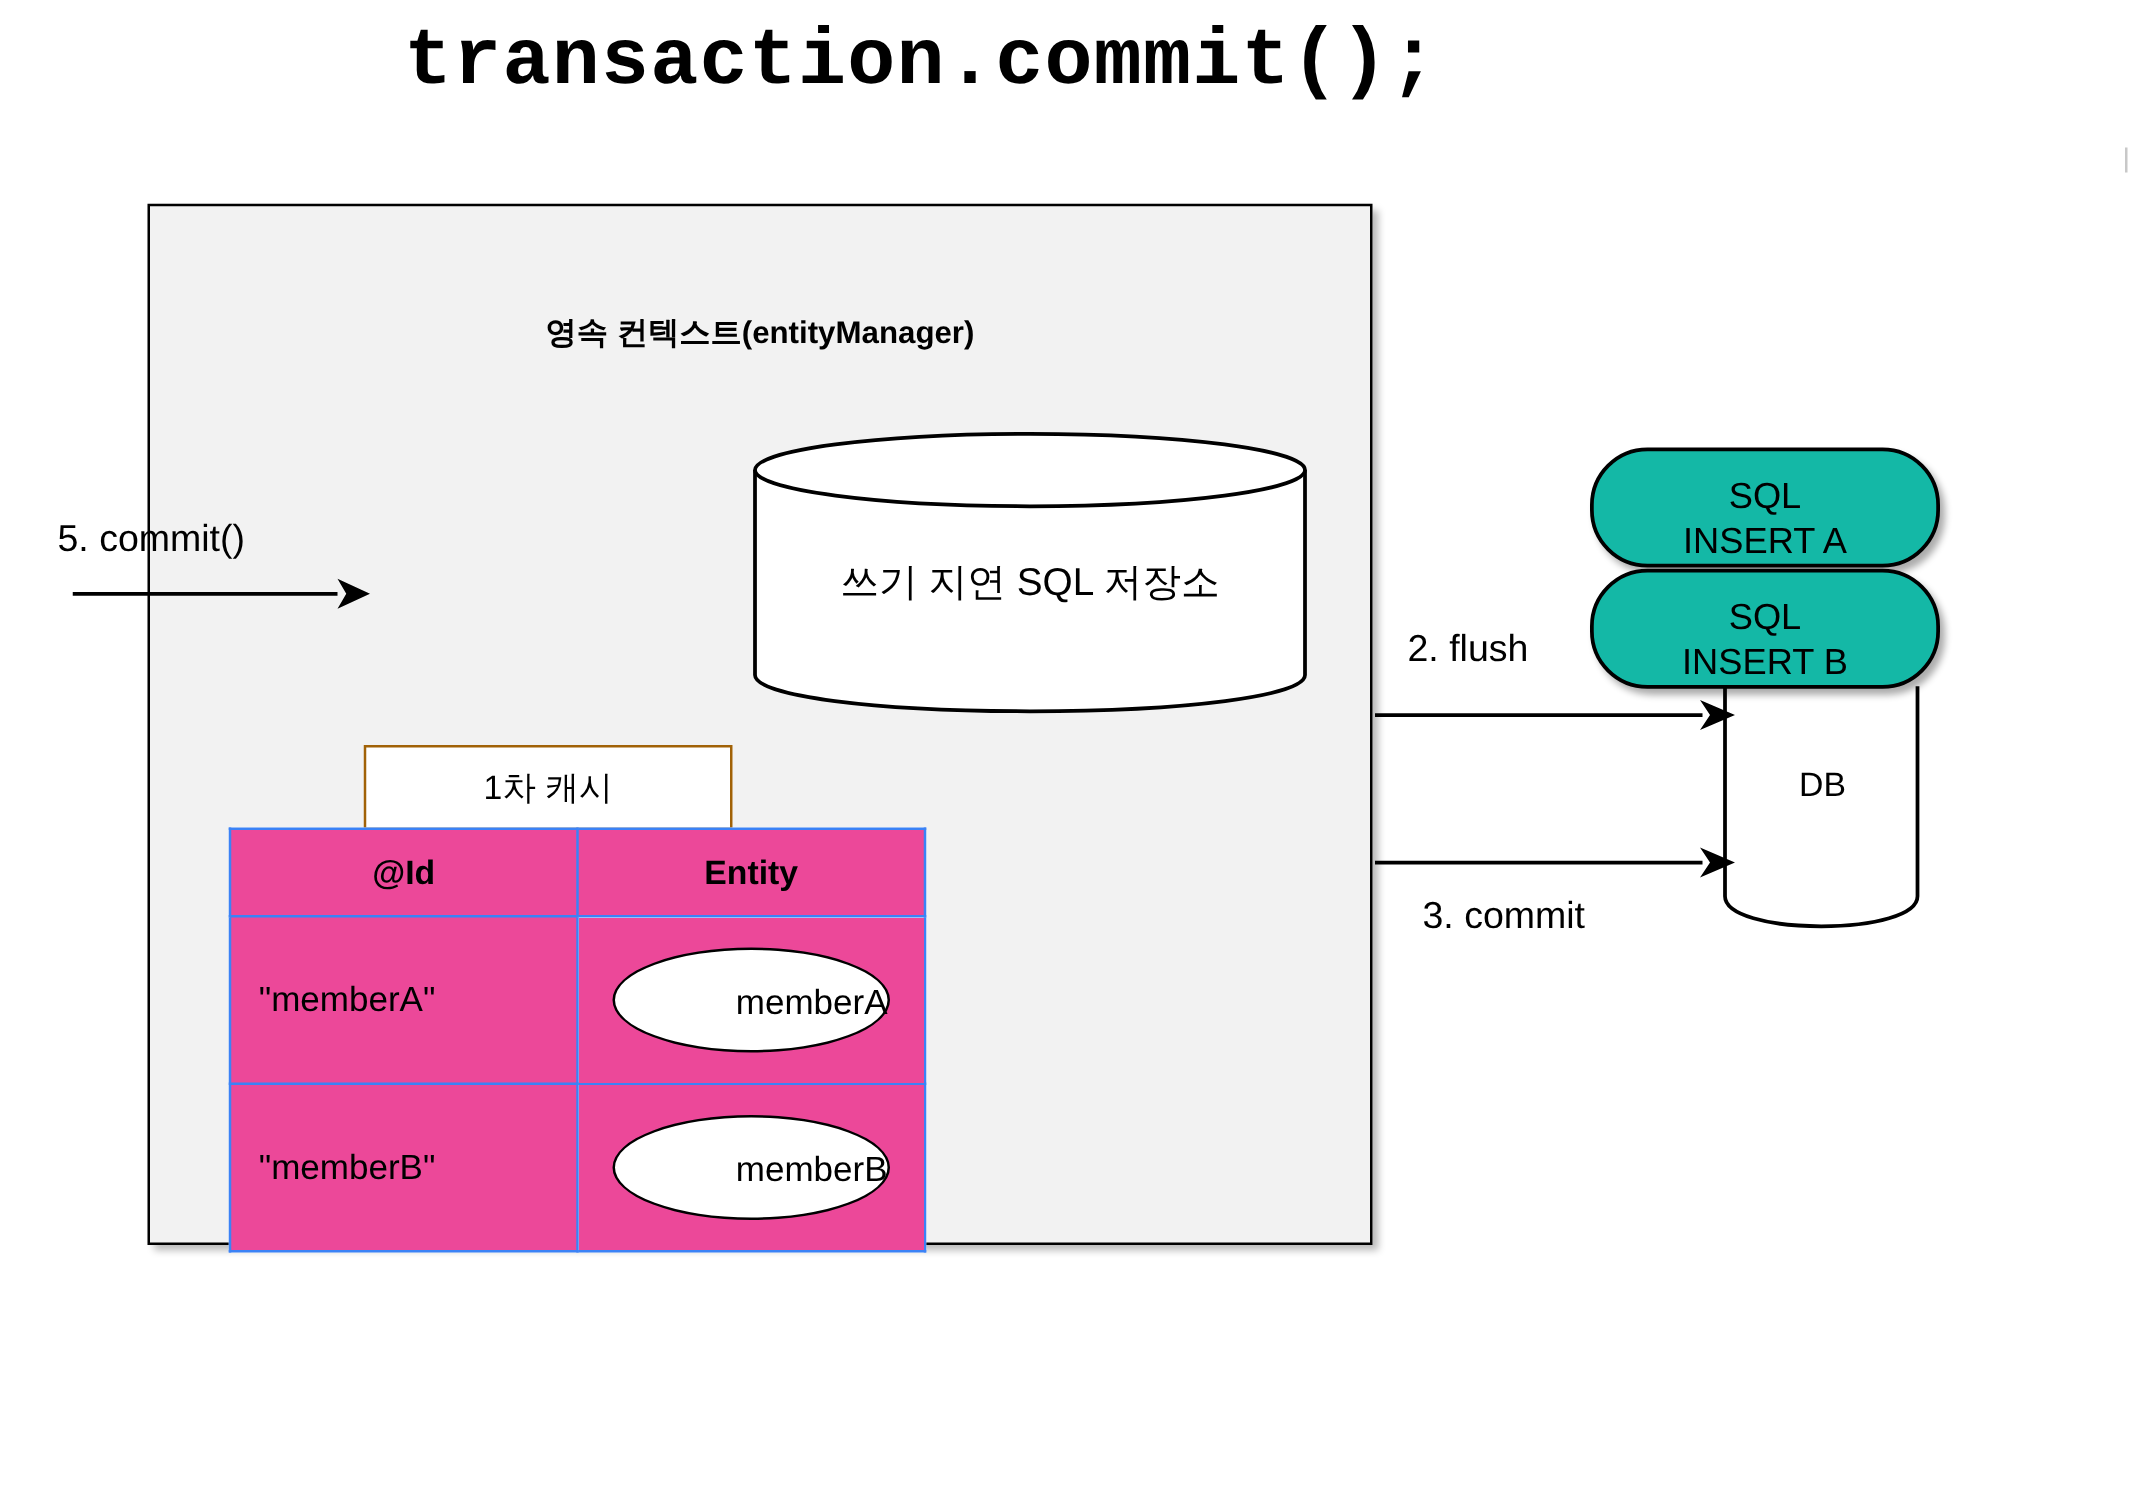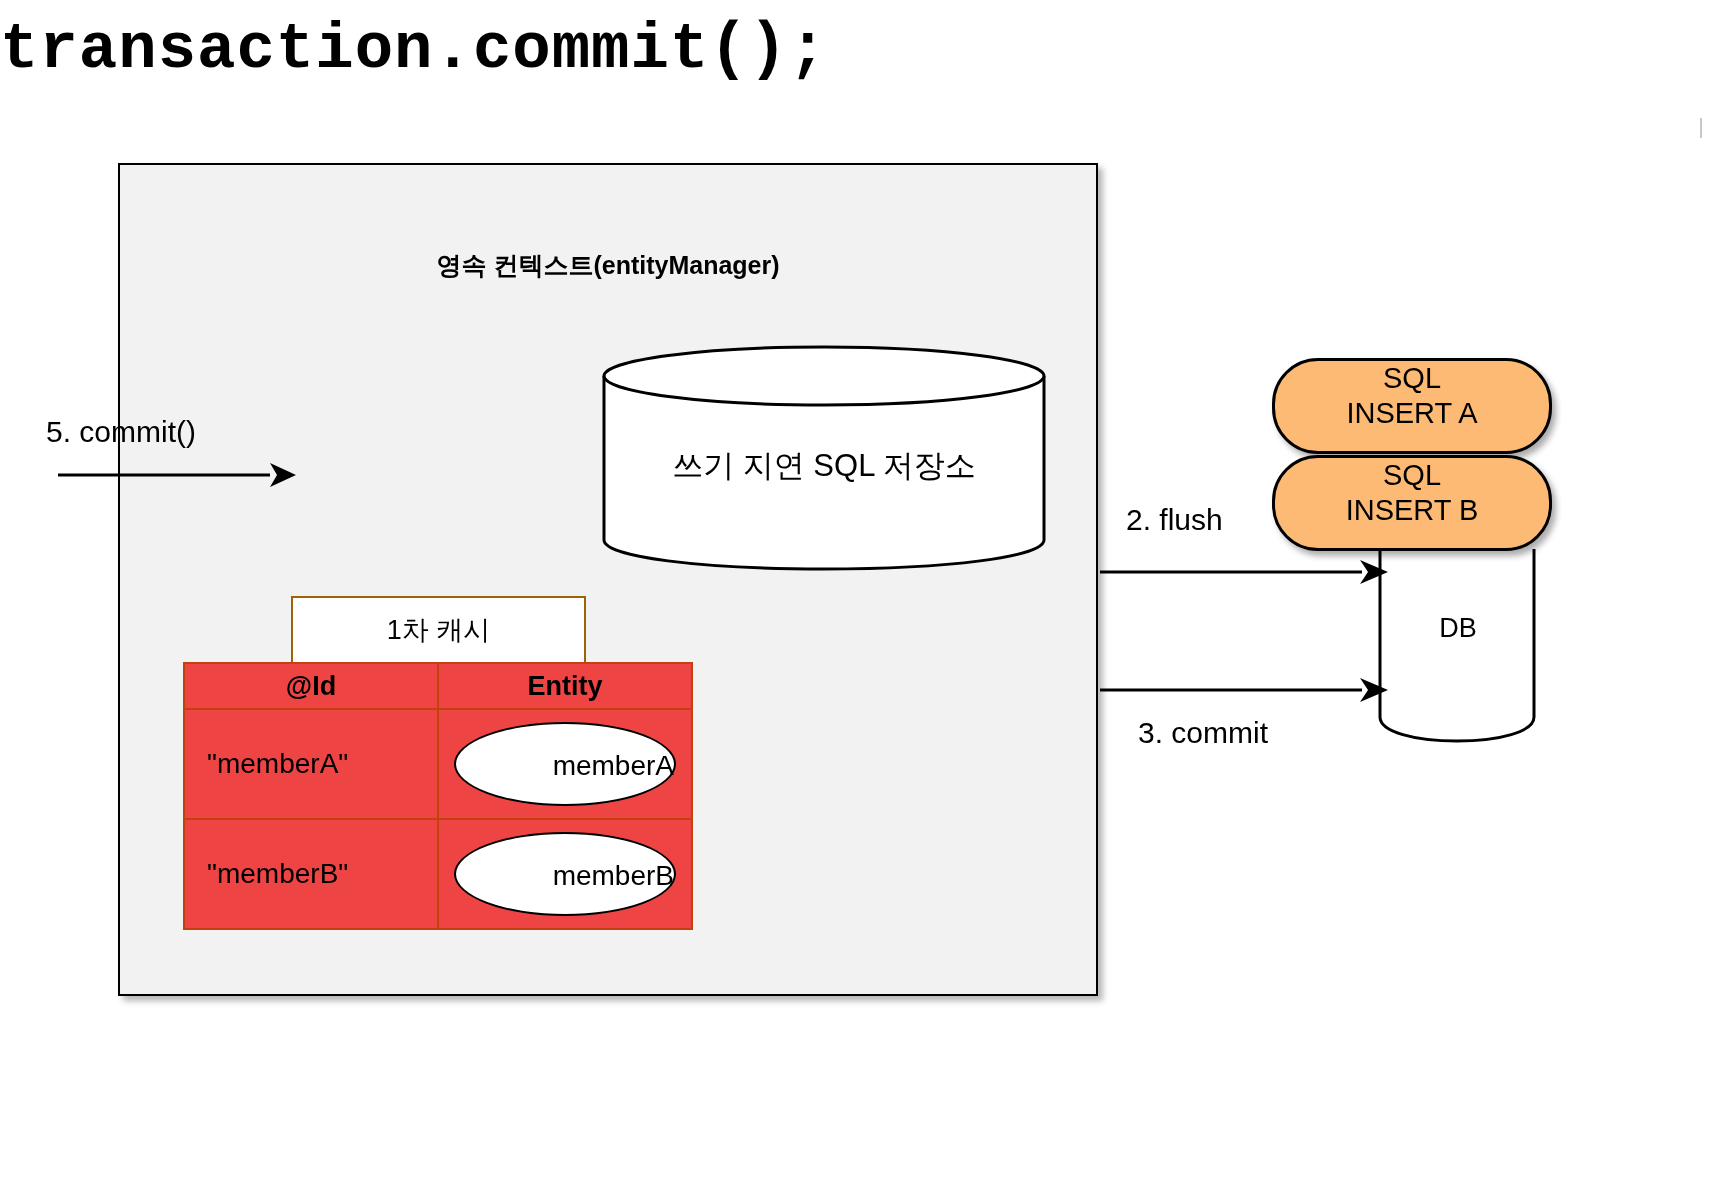--- a/index.html
+++ b/index.html
@@ -15,20 +15,21 @@
     color: #000000;
     overflow: hidden;
   }
 
   
   #title {
     position: absolute;
     top: 14px;
     left: 0;
     width: 1474px;
+    text-align: center;
     font-family: "Liberation Mono", "DejaVu Sans Mono", monospace;
     font-weight: bold;
     font-size: 64px;
     letter-spacing: 1px;
     line-height: 1.15;
     white-space: pre;
   }
 
   
   #pc-box {
@@ -91,23 +92,23 @@
   #cache-table {
     position: absolute;
     left: 183px;
     top: 662px;
     width: 504px;
     border-collapse: collapse;
     background: #ffffff;
     table-layout: fixed;
   }
   #cache-table td, #cache-table th {
-    border: 2px solid #c2410c;
-    padding: 0;
-    background: #ef4444;
+    border: 2px solid #3b82f6;
+    padding: 12px;
+    background: #ec4899;
   }
   #cache-table th {
     height: 44px;
     font-size: 27px;
     font-weight: bold;
     text-align: center;
   }
   #cache-table td {
     height: 108px;
     font-size: 28px;
@@ -146,28 +147,28 @@
     position: absolute;
     left: 58px;
     top: 455px;
     width: 240px;
     height: 40px;
   }
 
   
   .sql-pill {
     position: absolute;
-    background: #fdba74;
+    background: #14b8a6;
     border: 3px solid #000000;
     border-radius: 46px;
     box-sizing: border-box;
     display: flex;
     flex-direction: column;
     align-items: center;
-    justify-content: flex-start;
+    justify-content: flex-end;
     font-size: 29px;
     line-height: 1.22;
     box-shadow: 4px 5px 6px rgba(0,0,0,0.33);
     text-align: center;
   }
   #sql-pill-a { left: 1272px; top: 358px; width: 280px; height: 96px; z-index: 6; }
   #sql-pill-b { left: 1272px; top: 455px; width: 280px; height: 96px; z-index: 7; }
 
   
   #cyl-db {

